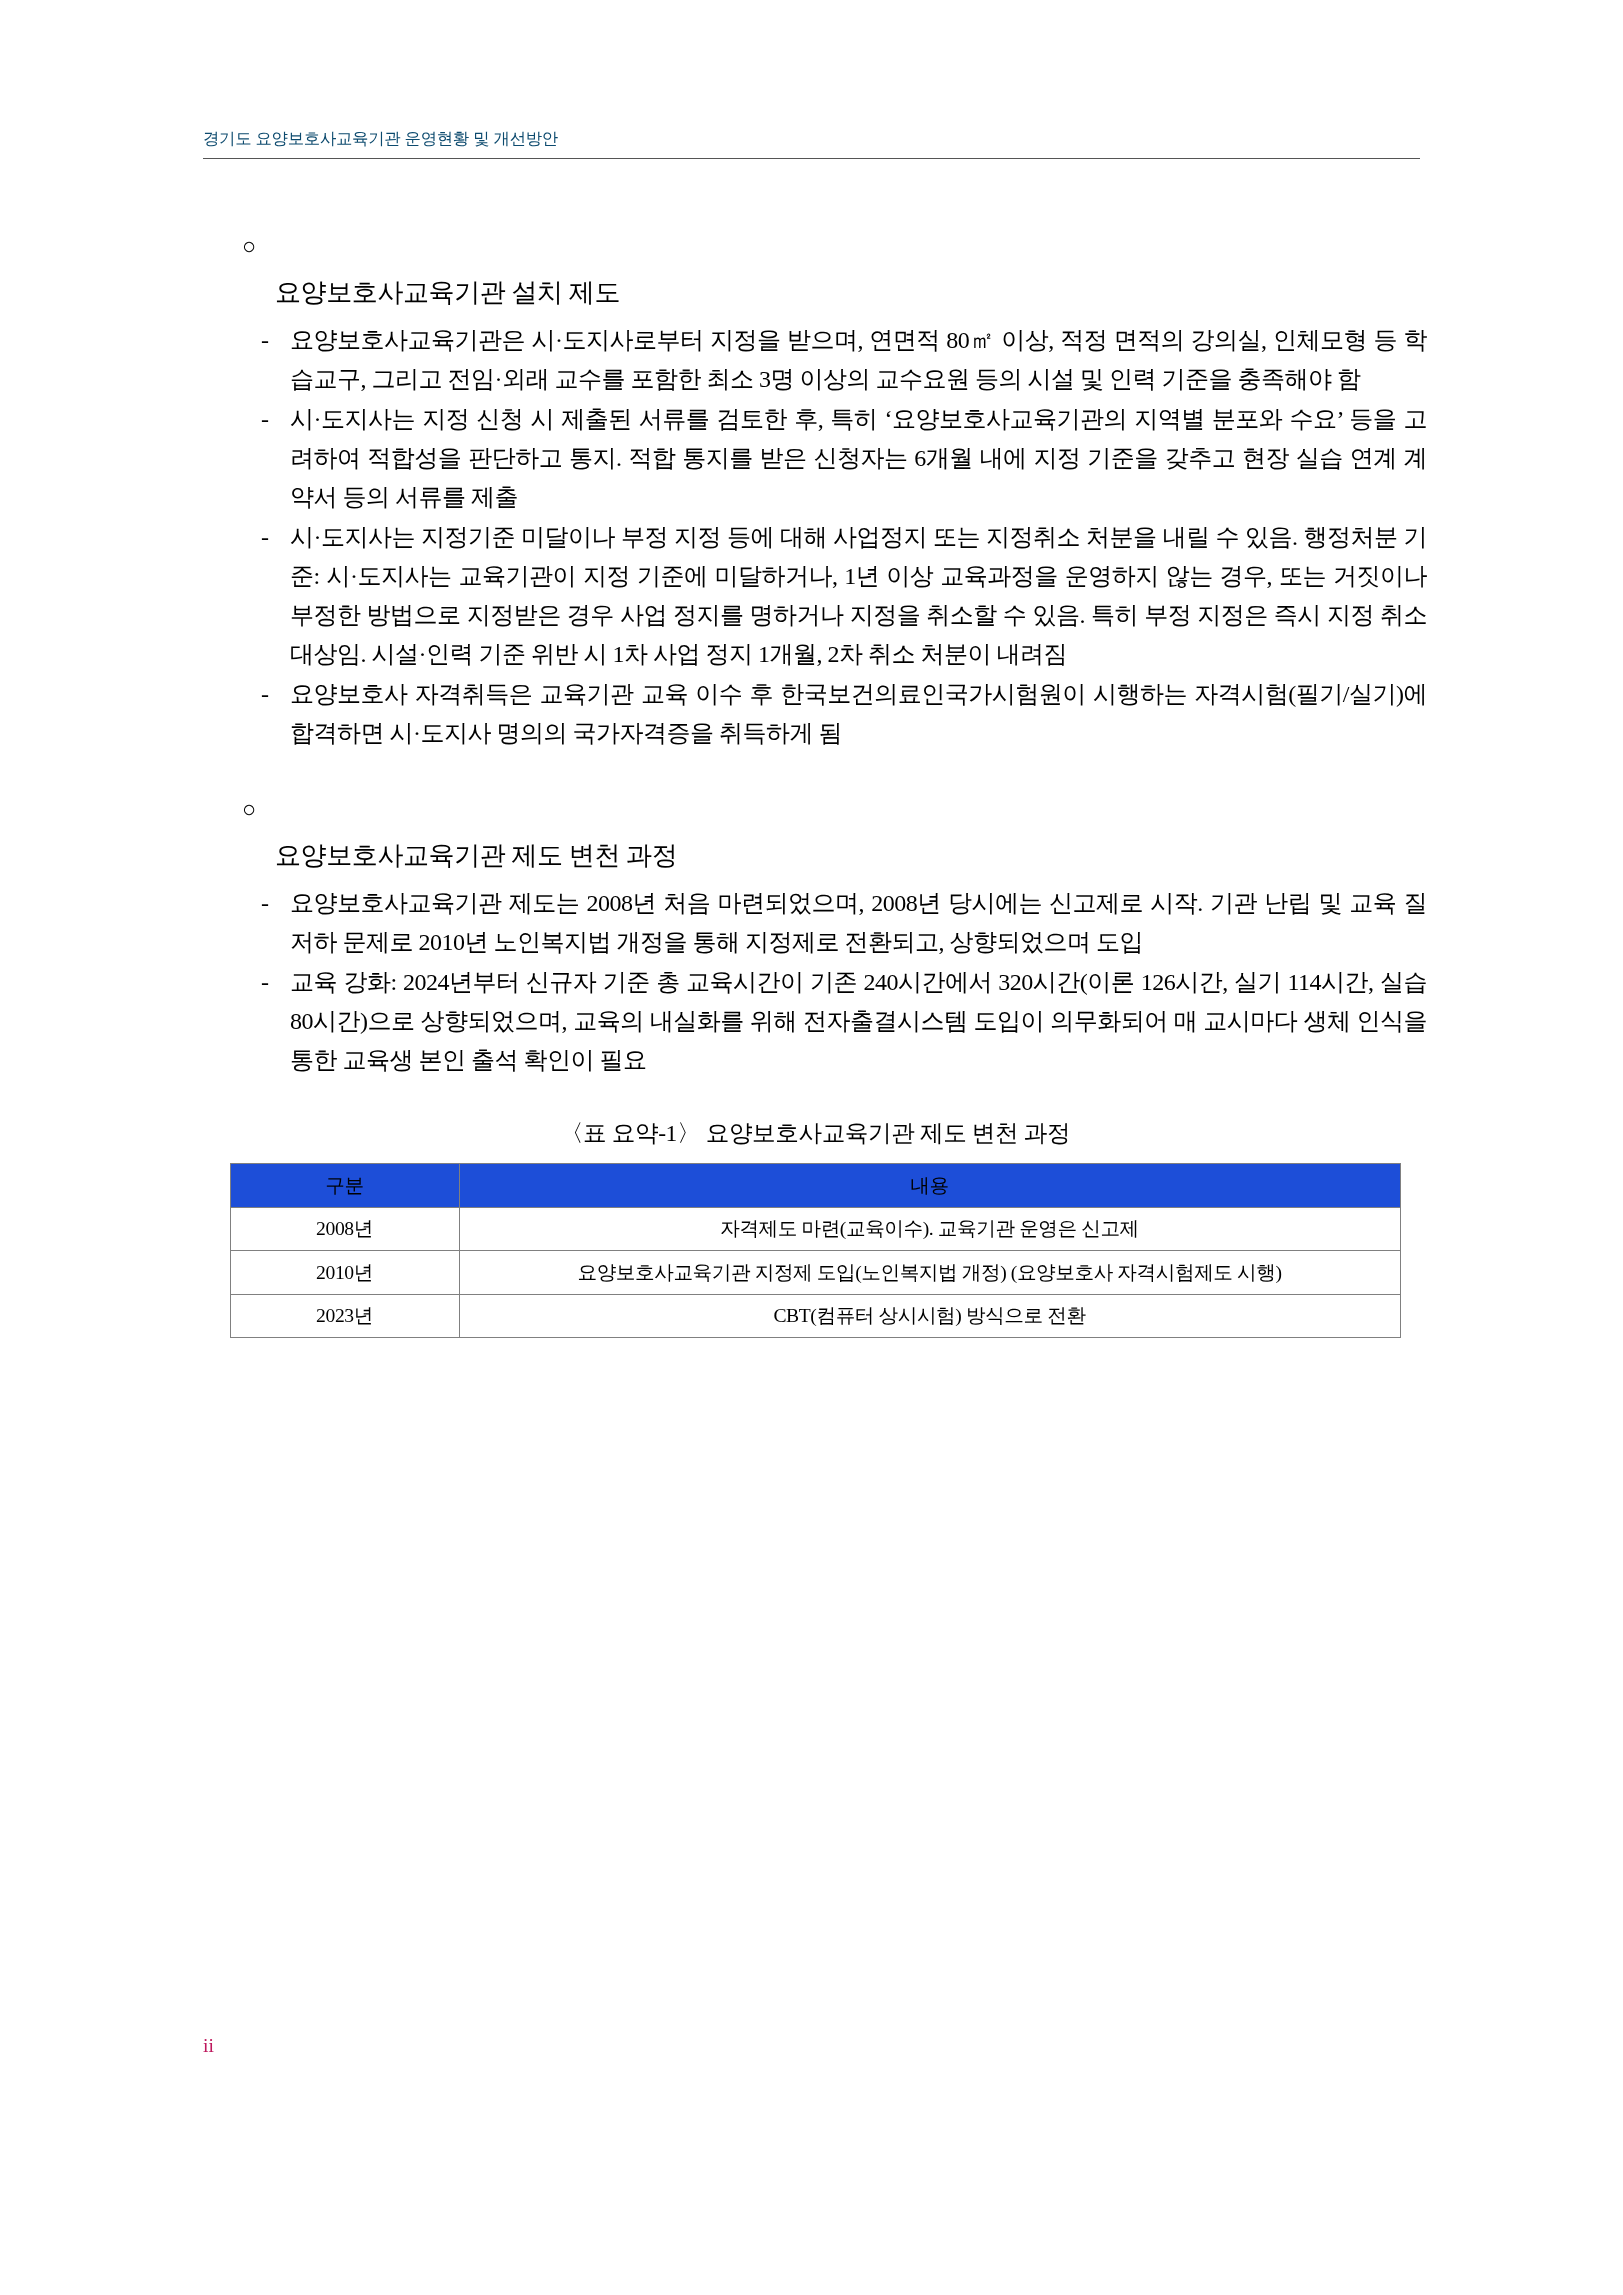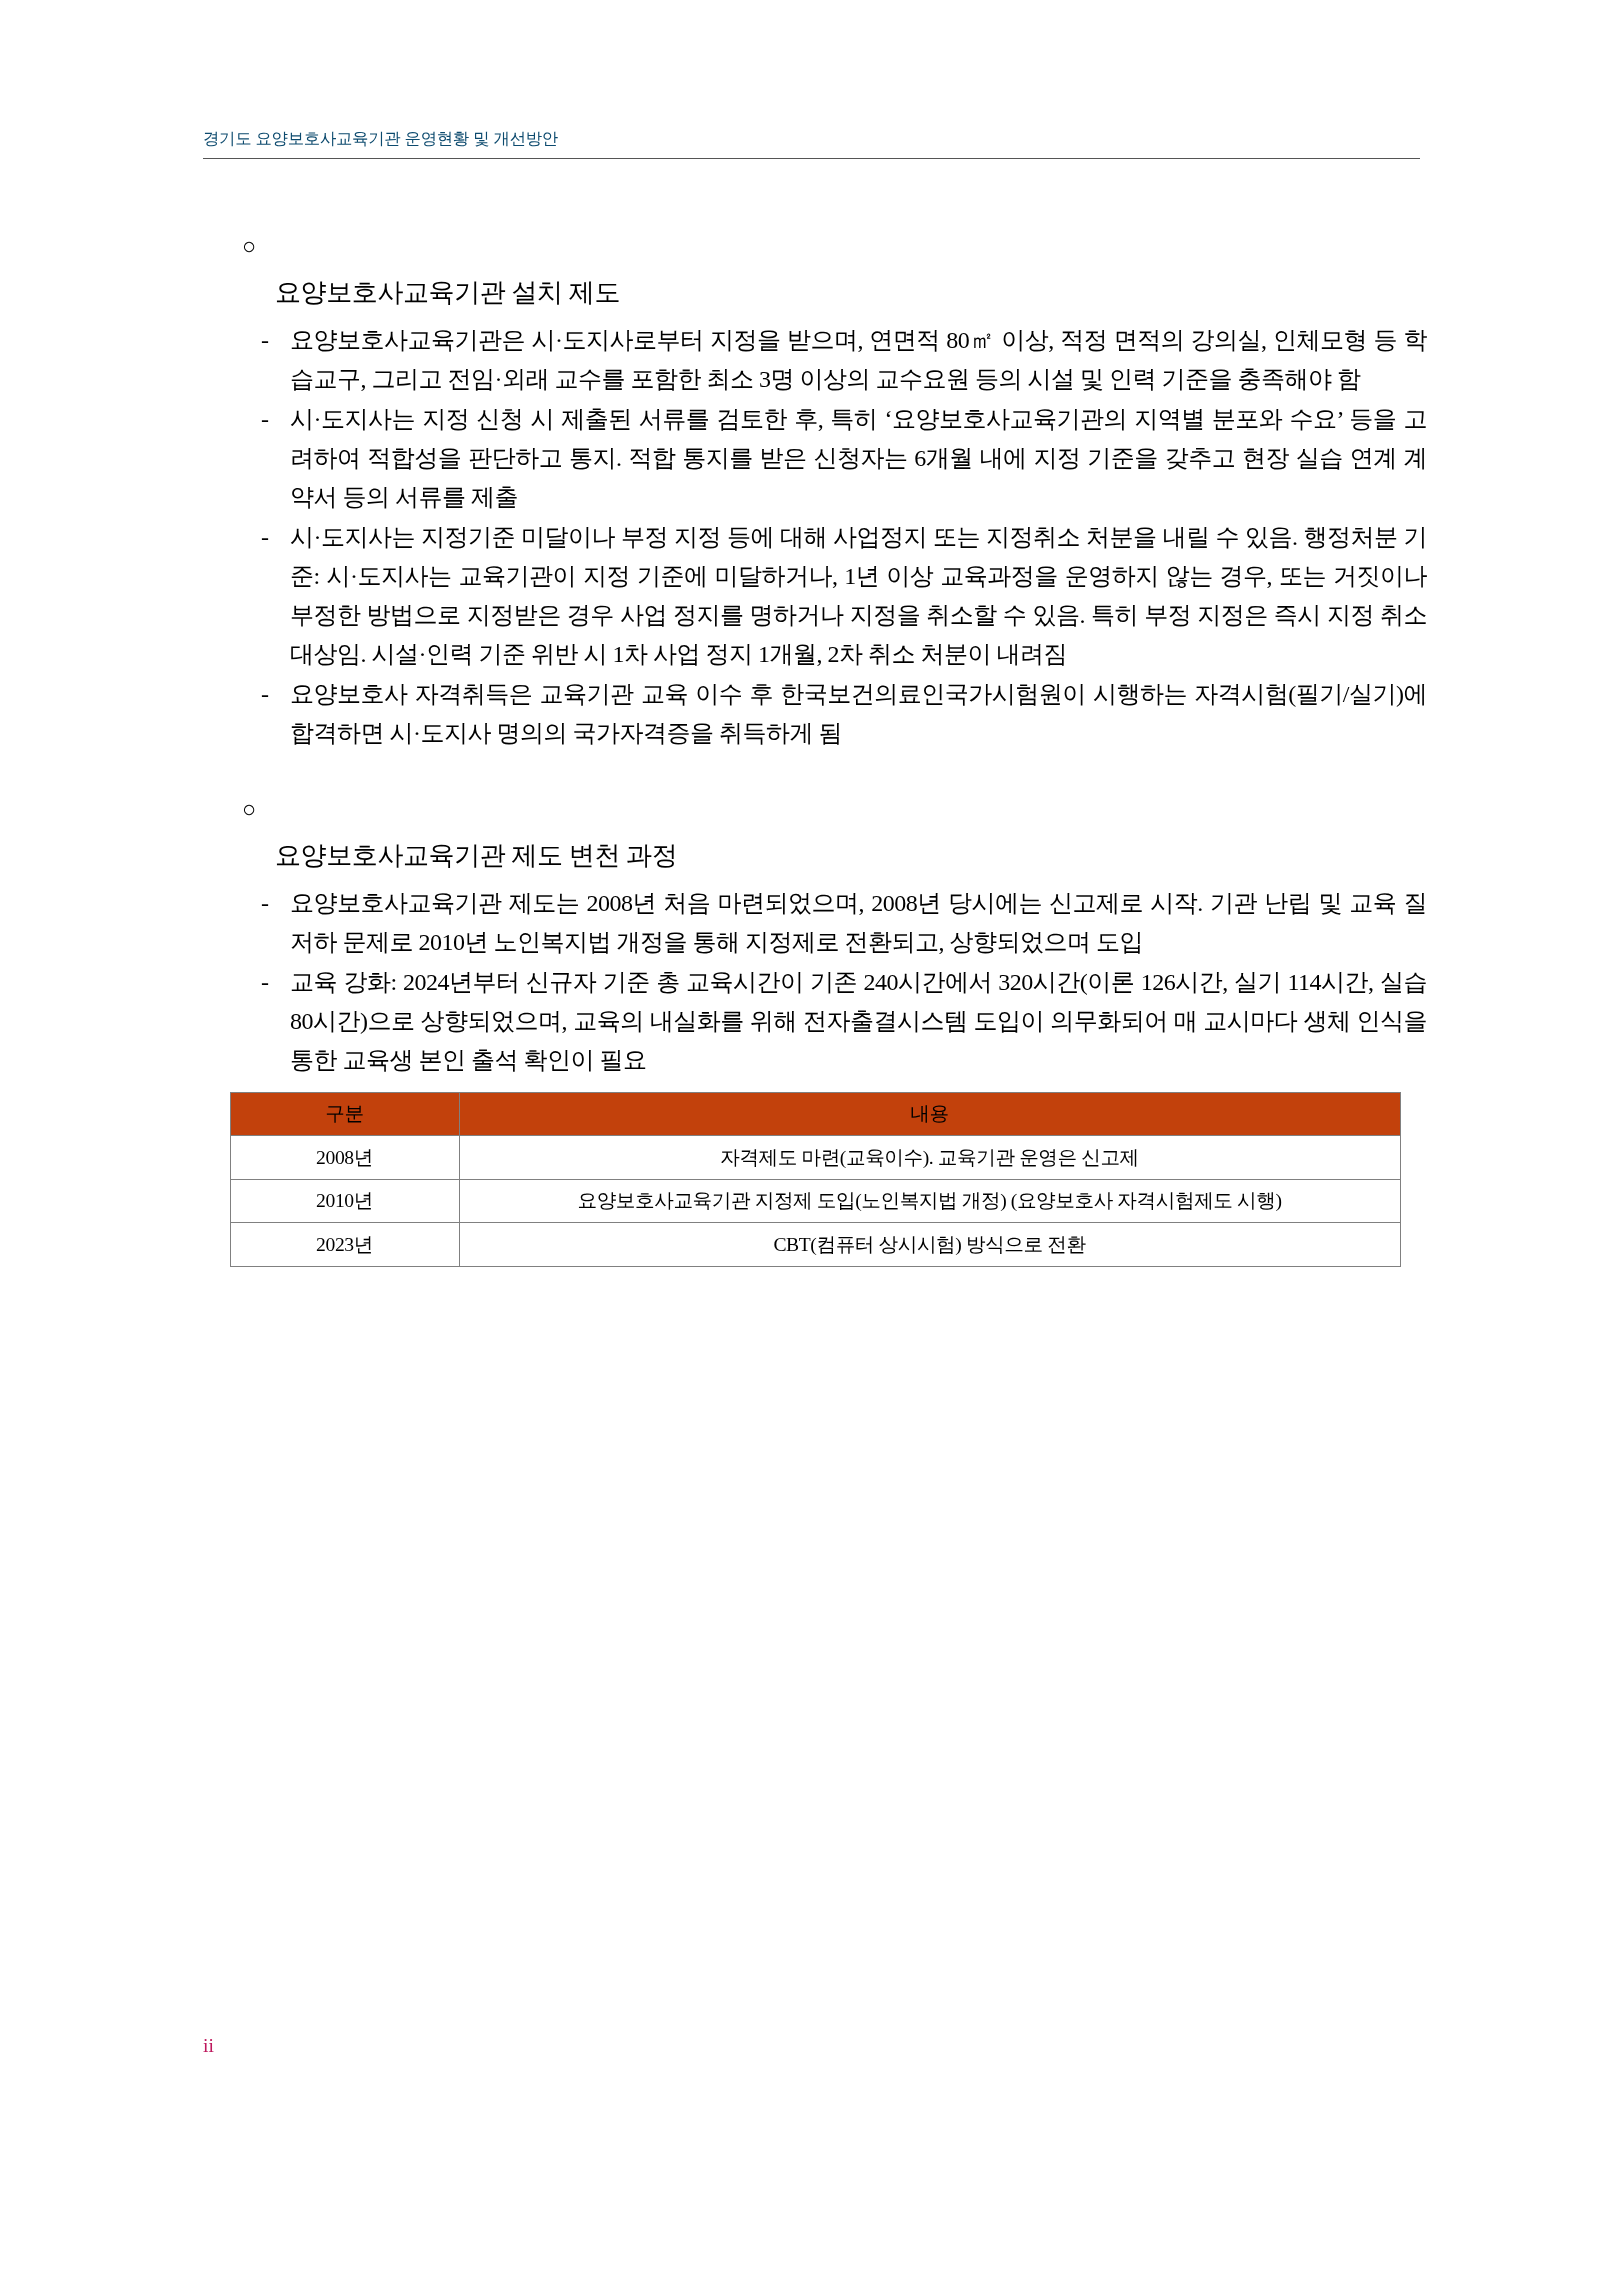--- a/index.html
+++ b/index.html
@@ -110,21 +110,21 @@
   }
   table.data th, table.data td {
     border: 0.7px solid #808080;
     font-size: 19.6px;
     letter-spacing: -0.4px;
     text-align: center;
     padding: 8.5px 3.9px;
     line-height: 1.3;
   }
   table.data thead th {
-    background: #c2410c;
+    background: #1d4ed8;
     font-weight: normal;
   }
   table.data col.c1 { width: 229px; }
   table.data col.c2 { width: auto; }
 
   
   .folio {
     position: absolute;
     left: 203px;
     top: 2035px;
@@ -180,20 +180,21 @@
       <div class="bullet">
         <span class="marker">-</span>
         <span class="btext">요양보호사교육기관 제도는 2008년 처음 마련되었으며, 2008년 당시에는 신고제로 시작. 기관 난립 및 교육 질 저하 문제로 2010년 노인복지법 개정을 통해 지정제로 전환되고, 상향되었으며 도입</span>
       </div>
       <div class="bullet">
         <span class="marker">-</span>
         <span class="btext">교육 강화: 2024년부터 신규자 기준 총 교육시간이 기존 240시간에서 320시간(이론 126시간, 실기 114시간, 실습 80시간)으로 상향되었으며, 교육의 내실화를 위해 전자출결시스템 도입이 의무화되어 매 교시마다 생체 인식을 통한 교육생 본인 출석 확인이 필요</span>
       </div>
     </div>
 
+    <div class="table-caption">〈표 요약-1〉 요양보호사교육기관 제도 변천 과정</div>
 
     <table class="data">
       <colgroup>
           <col class="c1">
           <col class="c2">
         </colgroup>
       <thead>
         <tr>
           <th>구분</th>
           <th>내용</th>

